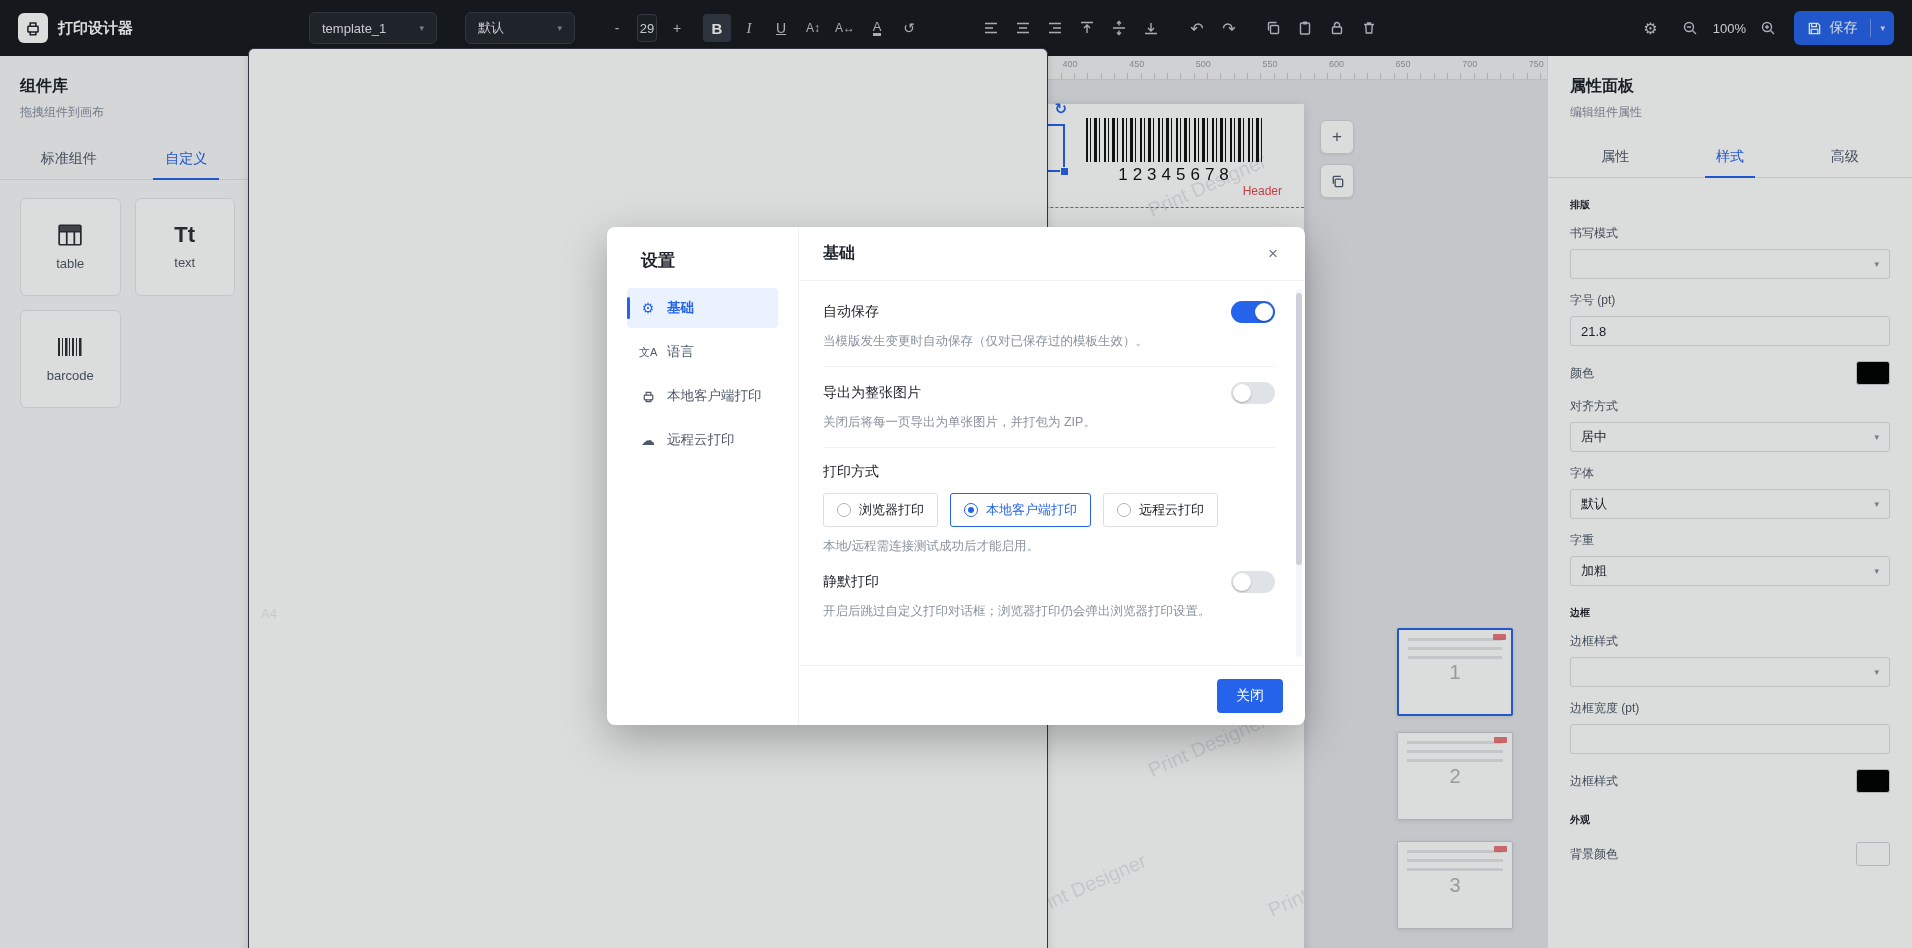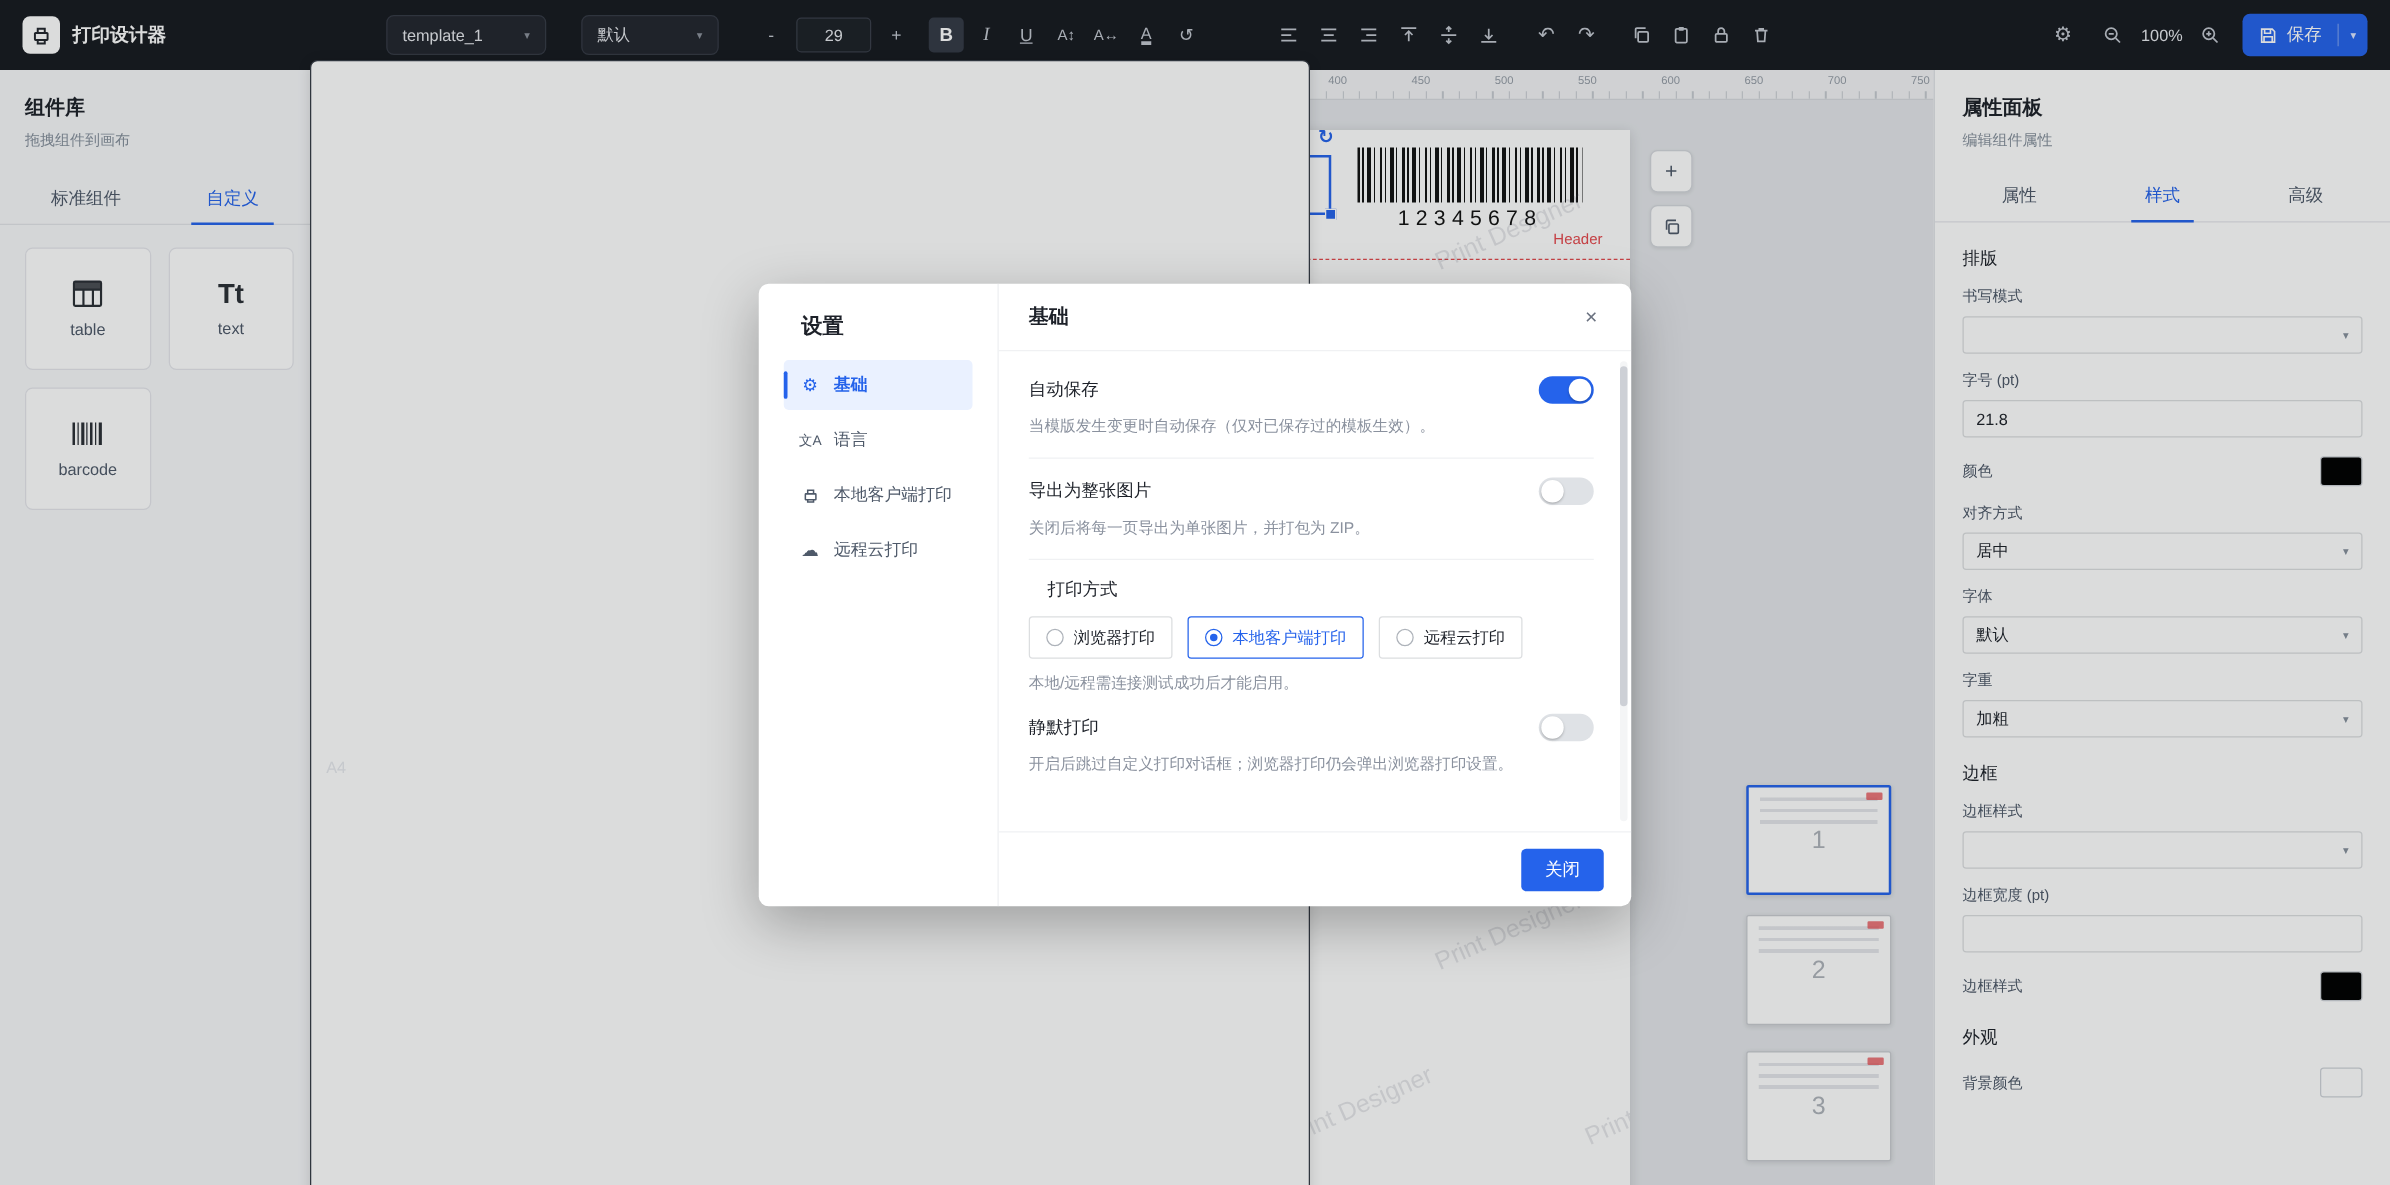--- a/index.html
+++ b/index.html
@@ -12,21 +12,21 @@
   .logo-icon{width:30px;height:30px;background:#fff;border-radius:6px;display:flex;align-items:center;justify-content:center;color:#23262d}
   .logo-title{font-size:15px;font-weight:bold;color:#fff;white-space:nowrap}
   .tb-select{height:32px;background:#23262e;border:1px solid #363b46;border-radius:6px;display:flex;align-items:center;gap:10px;padding:0 12px;font-size:13px;color:#e7e9ee;cursor:pointer;white-space:nowrap}
   .tb-select.template{min-width:128px;justify-content:space-between;margin-right:22px}
   .tb-select.font{min-width:110px;justify-content:space-between;margin-right:22px}
   .tb-select.paper{min-width:70px;justify-content:space-between}
   .chev{font-size:9px;color:#8b919c}
   .tb-btn{min-width:28px;height:28px;border:none;background:transparent;color:#c3c8d1;border-radius:4px;display:flex;align-items:center;justify-content:center;font-size:14px;cursor:pointer;padding:0 4px}
   .tb-btn.active{background:#343a46;color:#fff}
   .tb-btn svg{display:block}
-  .size-value{width:60px;height:28px;border:1px solid #3a3f4a;background:#1d2127;border-radius:4px;display:flex;align-items:center;justify-content:center;font-size:13px;color:#e7e9ee;cursor:text;margin:0 2px}
+  .size-value{width:20px;height:28px;border:1px solid #3a3f4a;background:#1d2127;border-radius:4px;display:flex;align-items:center;justify-content:center;font-size:13px;color:#e7e9ee;cursor:text;margin:0 2px}
   .grp{display:flex;align-items:center;gap:4px}
   .grp.fmt{margin-left:6px}
   .grp.align{margin-left:48px}
   .grp.hist{margin-left:12px}
   .grp.clip{margin-left:10px}
   .grp.right{margin-left:auto;gap:12px}
   .b-glyph{font-weight:bold;font-size:15px}
   .i-glyph{font-style:italic;font-family:"Liberation Serif",serif;font-size:15px}
   .u-glyph{text-decoration:underline;font-size:14px}
   .fc-glyph{font-size:13px;border-bottom:3px solid #c3c8d1;line-height:1.05}
@@ -99,21 +99,21 @@
   .close-x{width:28px;height:28px;display:flex;align-items:center;justify-content:center;font-size:17px;color:#6b7280;cursor:pointer;border-radius:4px}
   .m-body{flex:1;padding:20px 30px 8px 24px;position:relative;overflow:hidden}
   .set-row{display:flex;align-items:center;justify-content:space-between}
   .set-label{font-size:14px;color:#1d2129}
   .set-desc{font-size:12.5px;color:#8a919e;margin-top:9px;line-height:1.5}
   .divider{height:1px;background:#f0f1f3;margin:15px 0}
   .toggle{width:44px;height:22px;border-radius:11px;background:#dfe2e6;position:relative;cursor:pointer;flex-shrink:0}
   .toggle.on{background:#2563eb}
   .toggle::after{content:"";position:absolute;top:2px;left:2px;width:18px;height:18px;border-radius:50%;background:#fff;box-shadow:0 1px 2px rgba(0,0,0,.25)}
   .toggle.on::after{left:auto;right:2px}
-  .pm-label{font-size:14px;margin:2px 15px 12px}
+  .pm-label{font-size:14px;margin:2px 0 12px}
   .pm-options{display:flex;gap:12px}
   .pm-opt{display:flex;align-items:center;gap:8px;border:1px solid #dcdee0;border-radius:3px;padding:0 13px;height:34px;font-size:13px;color:#1d2129;cursor:pointer;white-space:nowrap}
   .pm-opt.selected{border-color:#2563eb;color:#2563eb}
   .radio{width:14px;height:14px;border:1px solid #aeb3ba;border-radius:50%;position:relative;flex-shrink:0}
   .pm-opt.selected .radio{border-color:#2563eb}
   .pm-opt.selected .radio::after{content:"";position:absolute;left:3px;top:3px;width:6px;height:6px;border-radius:50%;background:#2563eb}
   .pm-hint{font-size:12.5px;color:#8a919e;margin-top:11px}
   .silent{margin-top:16px}
   .m-scroll{position:absolute;right:3px;top:8px;bottom:8px;width:6px;background:#f4f5f6;border-radius:3px}
   .m-scroll-thumb{position:absolute;top:1%;height:74%;width:6px;background:#cdd0d6;border-radius:3px;cursor:grab}
@@ -121,21 +121,21 @@
   .btn-primary{background:#2563eb;color:#fff;font-size:14px;padding:8px 19px;border-radius:4px;border:none;cursor:pointer}
 
   
   .props{position:absolute;top:56px;right:0;width:365px;bottom:0;background:#fff;border-left:1px solid #e2e4e8;padding:20px 22px;overflow:hidden;z-index:2}
   .props-title{font-size:16px;font-weight:bold}
   .props-sub{font-size:12px;color:#86909c;margin-top:7px}
   .props-tabs{display:flex;margin:16px -22px 0;border-bottom:1px solid #e5e6eb;padding:0 10px}
   .props-tab{flex:1;text-align:center;padding:11px 0;font-size:14px;color:#4e5969;position:relative;cursor:pointer}
   .props-tab.active{color:#2563eb}
   .props-tab.active::after{content:"";position:absolute;left:28%;right:28%;bottom:-1px;height:2px;background:#2563eb}
-  .sec-title{font-size:14px;font-weight:normal;margin:20px 0 2px}
+  .sec-title{font-size:10px;font-weight:bold;margin:20px 0 2px}
   .field{margin-top:13px}
   .field-label{font-size:12px;color:#4e5969;margin-bottom:7px}
   .select-box,.input-box{width:100%;height:30px;border:1px solid #dcdee0;border-radius:3px;background:#fff;display:flex;align-items:center;justify-content:space-between;padding:0 10px;font-size:13px;color:#1d2129;cursor:pointer}
   .input-box{cursor:text;font-family:inherit;outline:none}
   .chev2{font-size:9px;color:#86909c}
   .color-row{display:flex;align-items:center;justify-content:space-between;margin-top:15px}
   .color-row .field-label{margin:0}
   .swatch{width:34px;height:24px;border-radius:3px;border:1px solid #cfd3d9;cursor:pointer}
 
   

